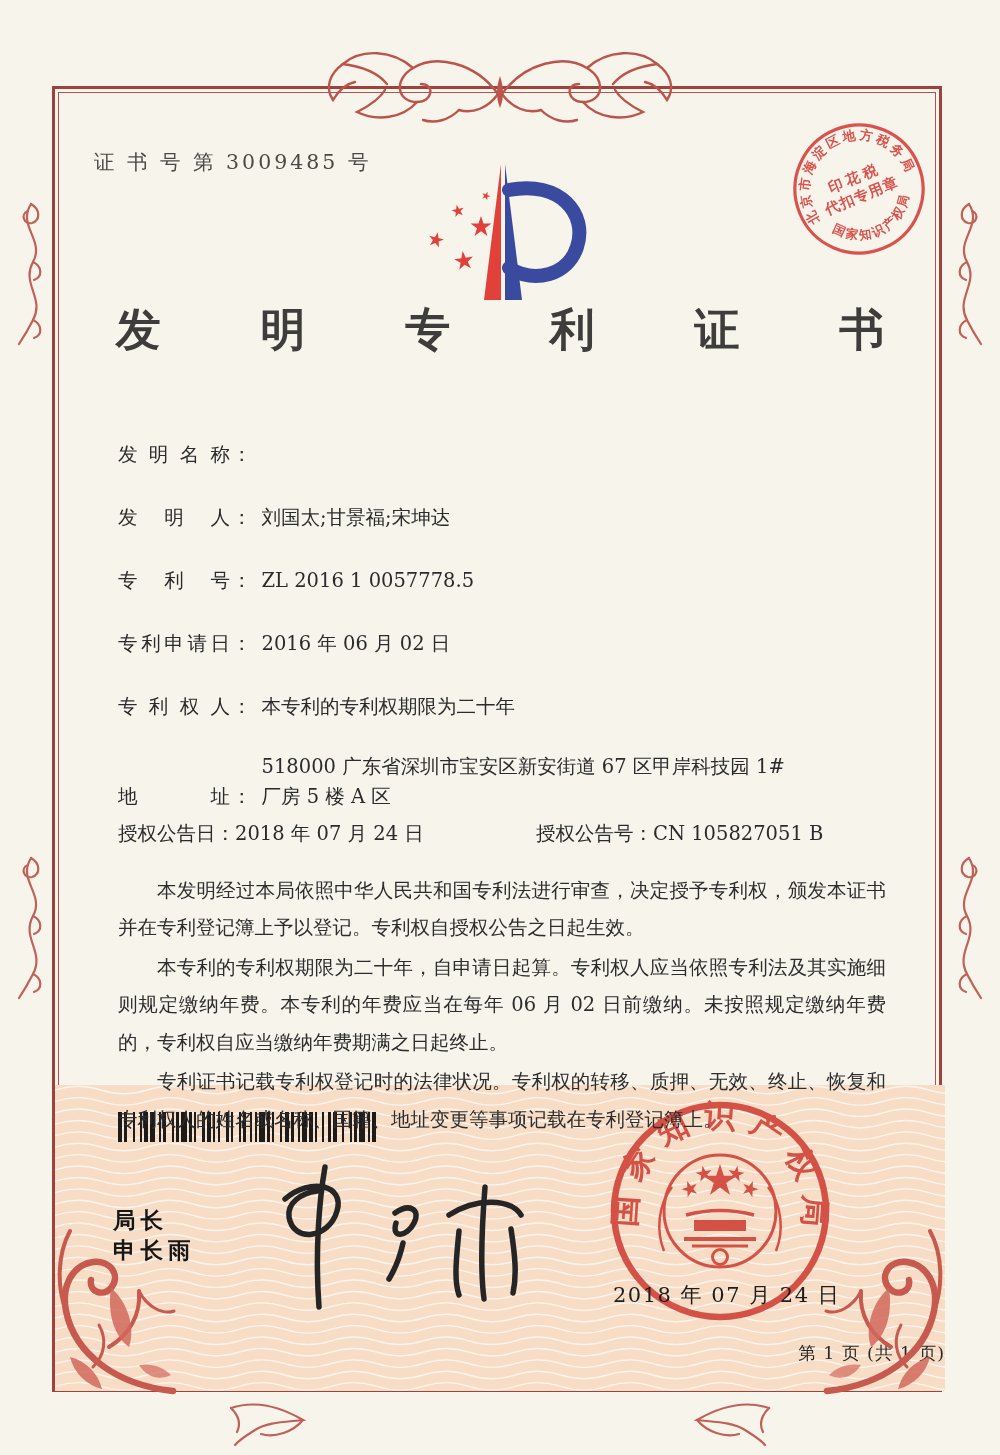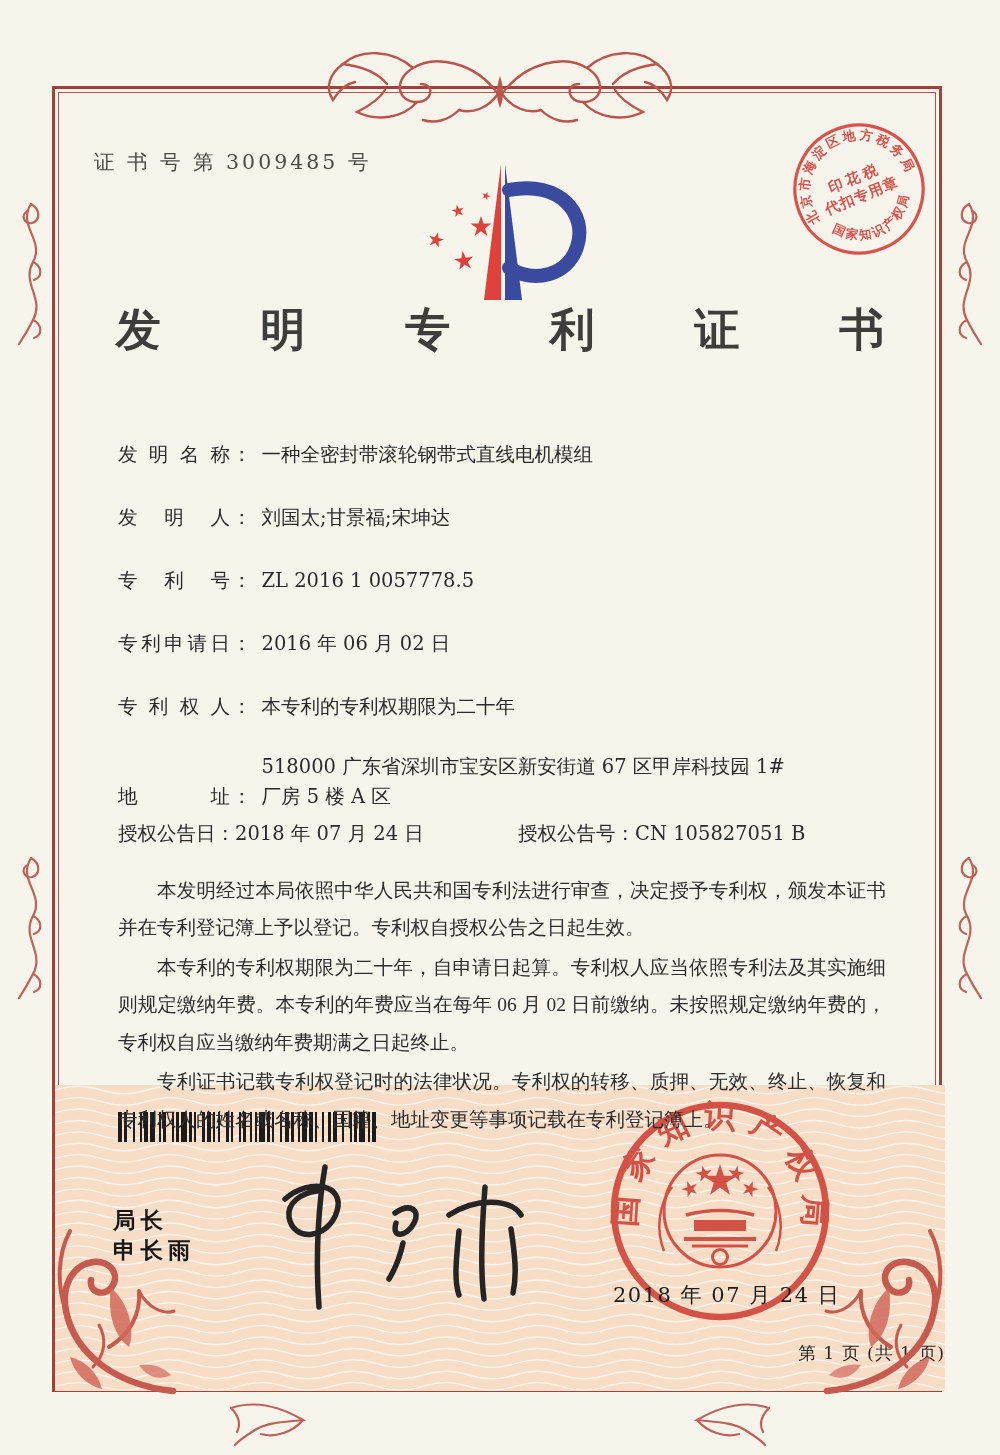--- a/index.html
+++ b/index.html
@@ -14,21 +14,21 @@
   .title{left:0;top:300px;width:100%;text-align:center;font-size:45px;font-weight:600;
          letter-spacing:42px;padding-left:42px;box-sizing:border-box;color:#3e3d3b;z-index:3;}
   .field{position:absolute;left:118px;font-size:19.5px;color:#2b2b2b;display:flex;
          align-items:flex-end;line-height:1.55;z-index:3;}
   .flabel{flex:0 0 112px;width:112px;text-align:justify;text-align-last:justify;}
   .fcolon{margin:0 10px 0 2px;}
   .fvalue{white-space:pre-line;max-width:655px;}
   .grant{position:absolute;top:820px;font-size:19.5px;color:#2b2b2b;z-index:3;}
   .paras{position:absolute;left:118px;top:872px;width:768px;font-size:19.5px;line-height:1.92;
          color:#2d2d2d;text-align:justify;z-index:3;}
-  .paras p{margin:0 0 2px 0;text-indent:2em;font-family:Liberation Serif, serif;}
+  .paras p{margin:0 0 2px 0;text-indent:2em;}
   
   .panel{position:absolute;left:55px;top:1085px;width:890px;height:306px;background:#f7dcc6;z-index:2;}
   .panel svg.waves{position:absolute;inset:0;}
   .barcode{position:absolute;left:63px;top:27px;height:30px;display:flex;align-items:stretch;z-index:4;}
   .barcode div{height:100%;}
   .officer{position:absolute;left:58px;font-family:"Liberation Sans","DejaVu Sans",sans-serif;
            font-weight:600;font-size:22.5px;letter-spacing:5px;color:#161616;z-index:5;}
   .sig{position:absolute;left:208px;top:72px;z-index:5;}
   .seal{position:absolute;left:545px;top:8px;z-index:5;opacity:.93;}
   .sealdate{position:absolute;left:558px;top:196px;font-size:21px;letter-spacing:1.5px;color:#1d1d1d;z-index:6;}
@@ -134,21 +134,20 @@
       <text x="76" y="69" text-anchor="middle" font-size="14.5" font-weight="bold" letter-spacing="4">印花税</text>
       <text x="76" y="88" text-anchor="middle" font-size="14.5" font-weight="bold" letter-spacing="1">代扣专用章</text>
     </g>
   </svg>
 
   <div class="abs title">发 明 专 利 证 书</div>
 
   <div class="field" style="top:440px">
     <span class="flabel">发明名称</span>
       <span class="fcolon">：</span>
-      <span class="fvalue">一种全密封带滚轮钢带式直线电机模组</span>
   </div>
   <div class="field" style="top:503px">
     <span class="flabel">发明人</span>
       <span class="fcolon">：</span>
       <span class="fvalue">刘国太;甘景福;宋坤达</span>
   </div>
   <div class="field" style="top:566px">
     <span class="flabel">专利号</span>
       <span class="fcolon">：</span>
       <span class="fvalue">ZL 2016 1 0057778.5</span>
@@ -166,21 +165,21 @@
   <div class="field" style="top:752px">
     <span class="flabel">地址</span>
       <span class="fcolon">：</span>
       <span class="fvalue">518000 广东省深圳市宝安区新安街道 67 区甲岸科技园 1#
 厂房 5 楼 A 区</span>
   </div>
 
   <div class="grant" style="left:118px">
     <span>授权公告日</span><span>：</span><span>2018 年 07 月 24 日</span>
   </div>
-  <div class="grant" style="left:518px">
+  <div class="grant" style="left:536px">
     <span>授权公告号</span><span>：</span><span>CN 105827051 B</span>
   </div>
 
   <div class="paras">
     <p>本发明经过本局依照中华人民共和国专利法进行审查，决定授予专利权，颁发本证书并在专利登记簿上予以登记。专利权自授权公告之日起生效。</p>
     <p>本专利的专利权期限为二十年，自申请日起算。专利权人应当依照专利法及其实施细则规定缴纳年费。本专利的年费应当在每年 06 月 02 日前缴纳。未按照规定缴纳年费的，专利权自应当缴纳年费期满之日起终止。</p>
     <p>专利证书记载专利权登记时的法律状况。专利权的转移、质押、无效、终止、恢复和专利权人的姓名或名称、国籍、地址变更等事项记载在专利登记簿上。</p>
   </div>
 
   <div class="panel">

